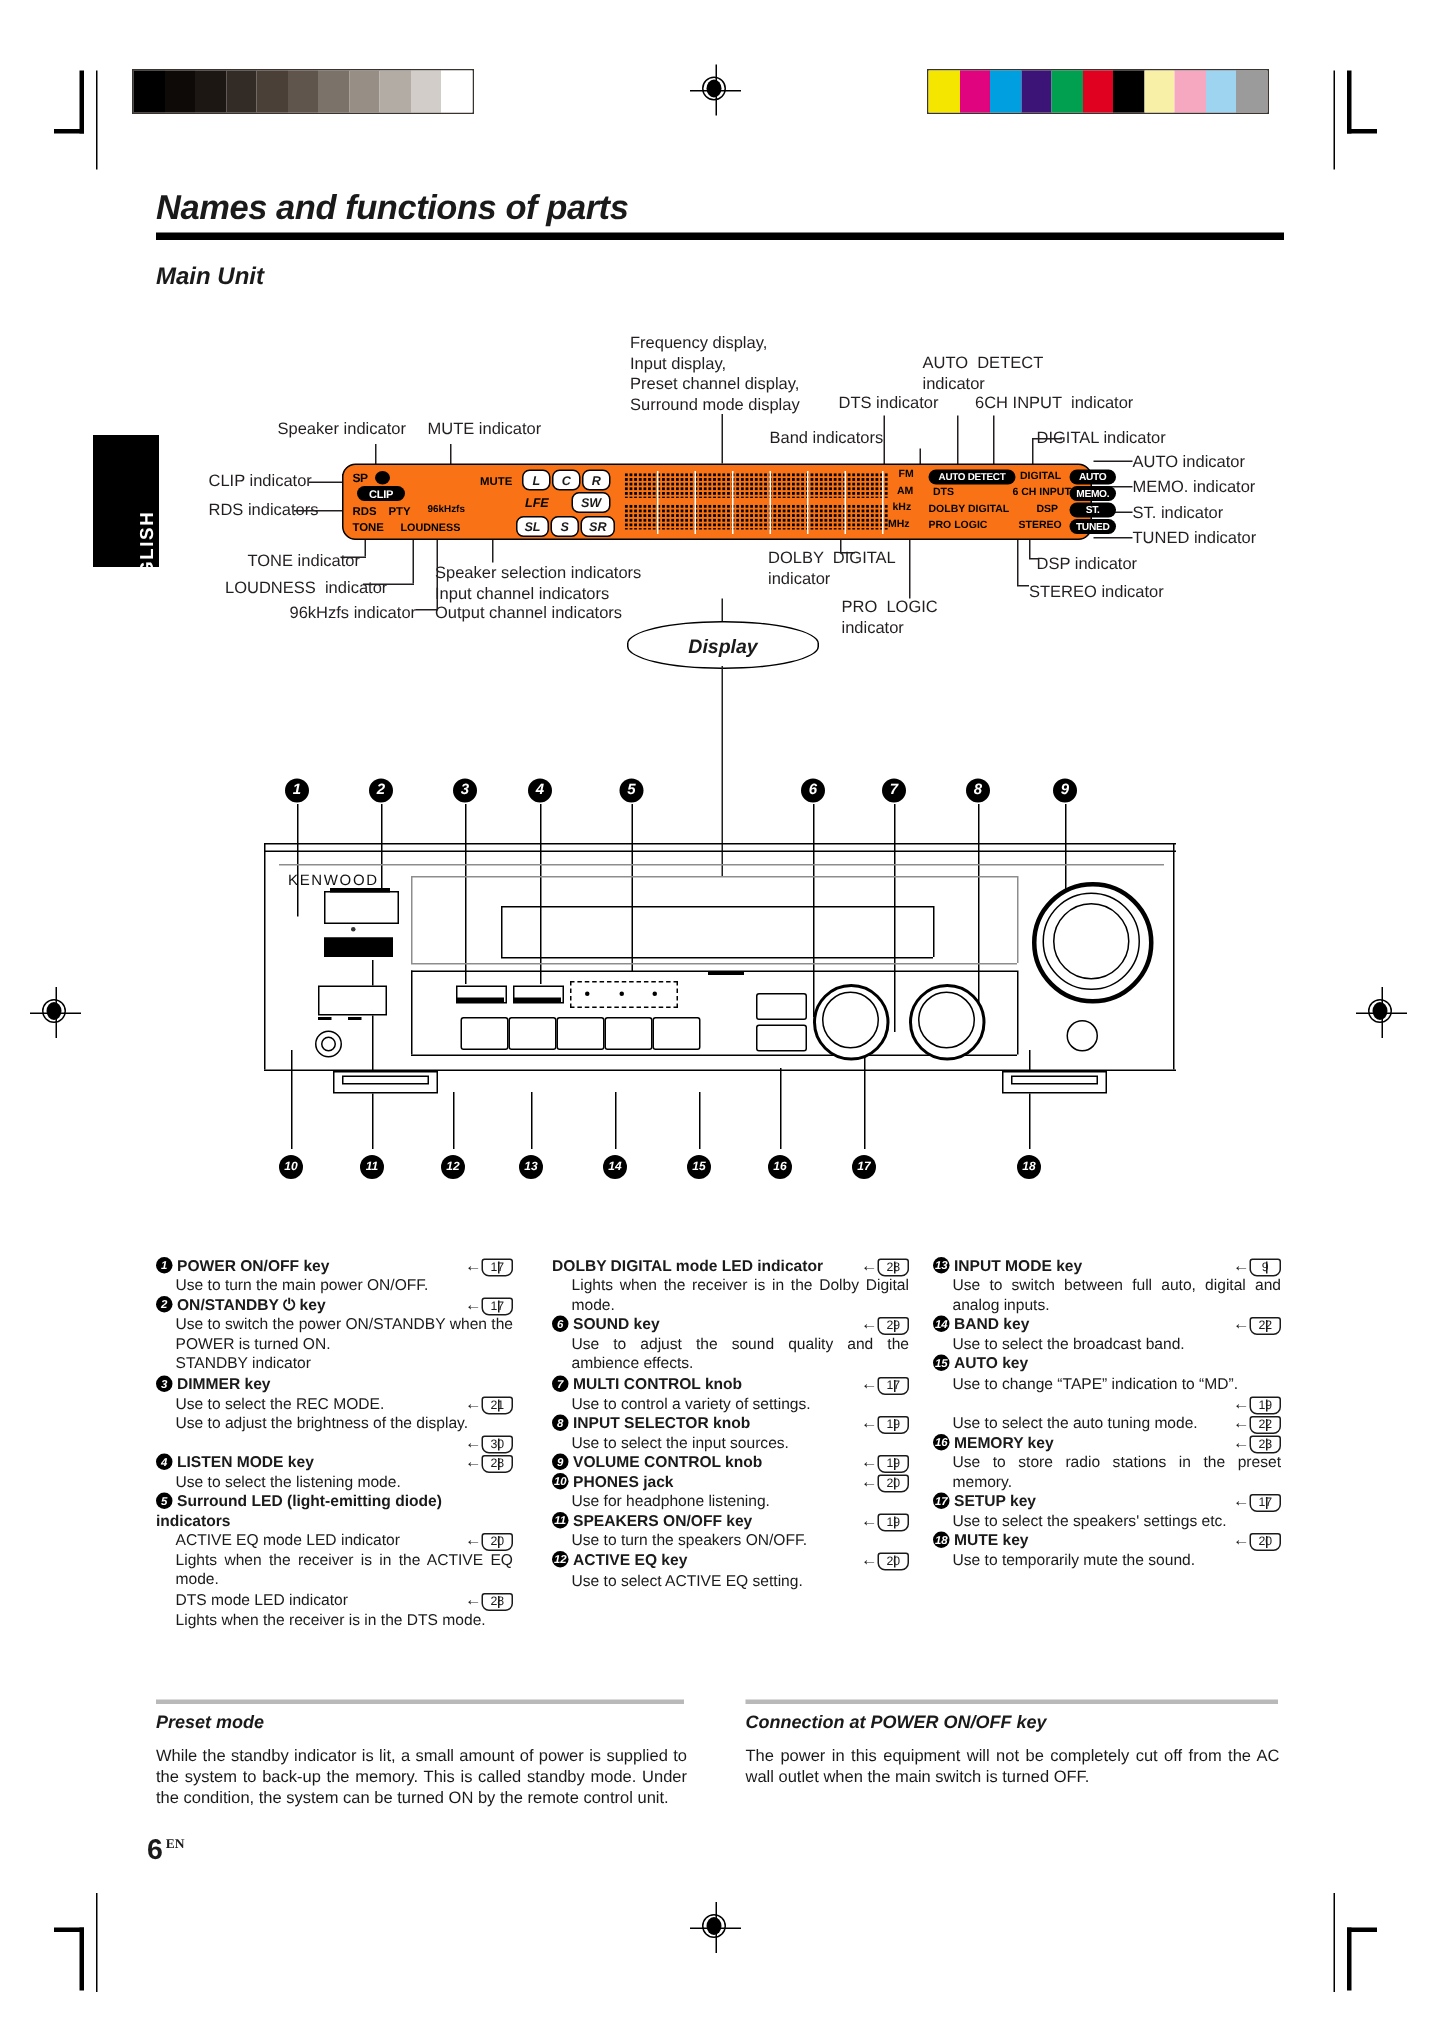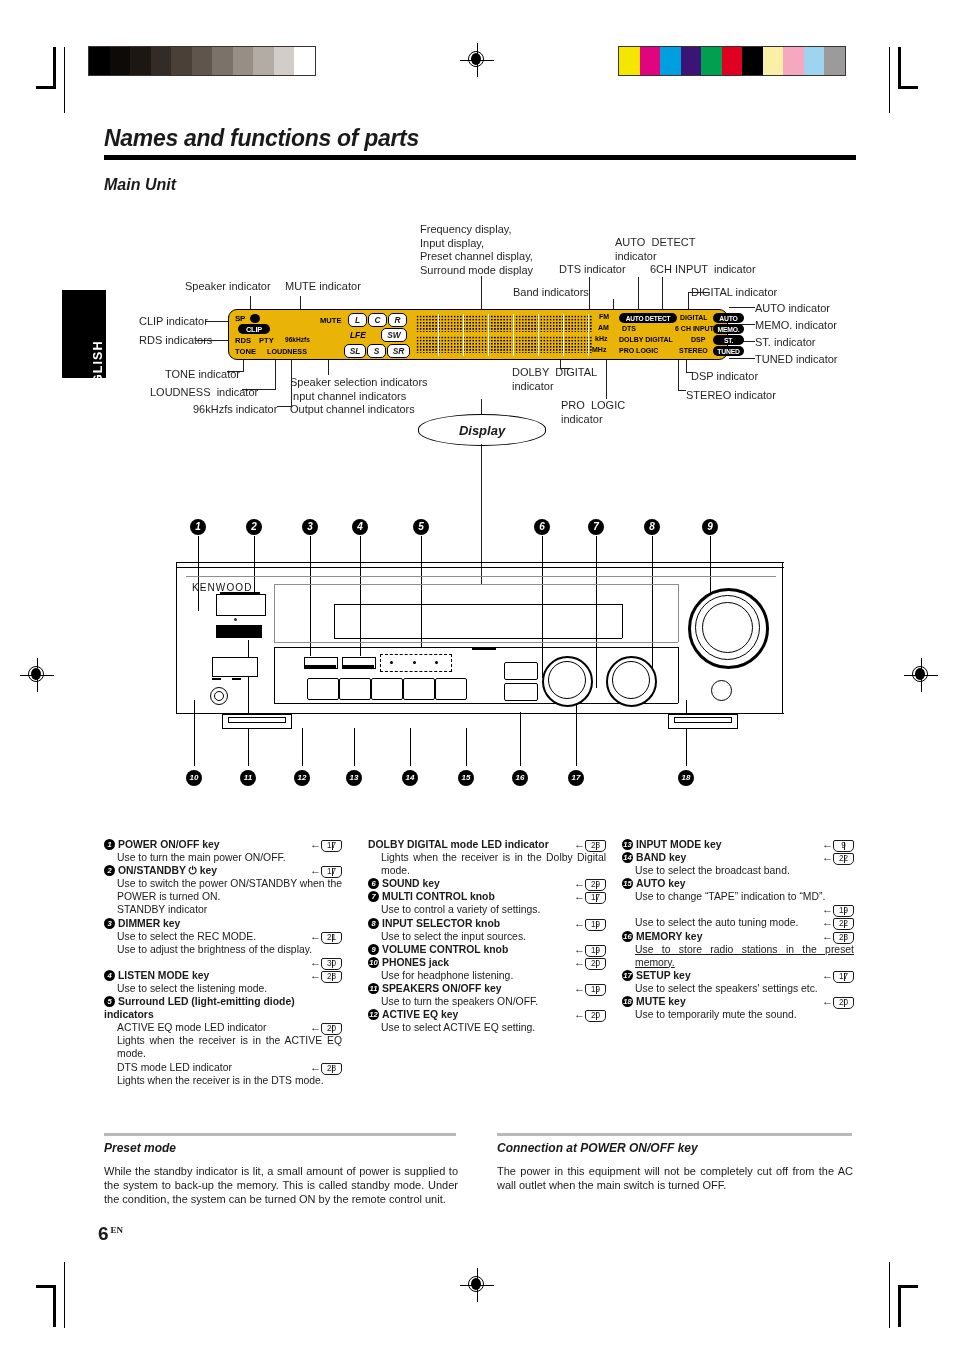--- a/index.html
+++ b/index.html
@@ -36,21 +36,21 @@
   #section-title{left:104px;top:176px;font-style:italic;font-weight:bold;font-size:16px;}
 
   
   .callout{position:absolute;font-size:11px;line-height:13.6px;color:#231f20;white-space:pre;}
   .lead{position:absolute;background:#231f20;}
   .lead.v{width:1px;}
   .lead.h{height:1px;}
 
   
   #lcd{left:228px;top:309px;width:500px;height:51px;
-      border:1.6px solid #000;border-radius:9px;box-sizing:border-box;background:#eab308;}
+      border:1.6px solid #000;border-radius:9px;box-sizing:border-box;background:#f97316;}
   .lcdtxt{position:absolute;font-weight:bold;color:#000;white-space:nowrap;}
   .pill{position:absolute;background:#000;color:#fff;font-weight:bold;
       border-radius:7px;display:flex;align-items:center;justify-content:center;
       letter-spacing:-0.2px;}
   .boxch{position:absolute;border:1.2px solid #000;border-radius:5px;
       display:flex;align-items:center;justify-content:center;
       font-weight:bold;font-style:italic;background:#fff;}
   .dotcell{position:absolute;
       background-image:radial-gradient(circle,#000 40%,transparent 42%);
       background-size:3.1px 3.1px;}
@@ -447,20 +447,21 @@
       <div class="desc indent" style="position: relative;"><span>Lights when the receiver is in the DTS mode.</span></div>
     </div>
   </div>
 <div class="col" id="col2" style="left:368px;top:838px;width:238px;">
     <div class="entry">
       <div class="hdr"><span>DOLBY DIGITAL mode LED indicator</span><span class="pref"><span class="arrow">←</span><span class="pgbox">28</span></span></div>
       <div class="desc indent" style="position: relative;"><span>Lights when the receiver is in the Dolby Digital mode.</span></div>
     </div>
     <div class="entry">
       <div class="hdr"><span class="bullet">6</span><span>SOUND key</span><span class="pref"><span class="arrow">←</span><span class="pgbox">29</span></span></div>
+      <div class="desc indent" style="position: relative;"><span>Use to adjust the sound quality and the ambience effects.</span></div>
     </div>
     <div class="entry">
       <div class="hdr"><span class="bullet">7</span><span>MULTI CONTROL knob</span><span class="pref"><span class="arrow">←</span><span class="pgbox">17</span></span></div>
       <div class="desc indent" style="position: relative;"><span>Use to control a variety of settings.</span></div>
     </div>
     <div class="entry">
       <div class="hdr"><span class="bullet">8</span><span>INPUT SELECTOR knob</span><span class="pref"><span class="arrow">←</span><span class="pgbox">19</span></span></div>
       <div class="desc indent" style="position: relative;"><span>Use to select the input sources.</span></div>
     </div>
     <div class="entry">
@@ -475,36 +476,37 @@
       <div class="desc indent" style="position: relative;"><span>Use to turn the speakers ON/OFF.</span></div>
     </div>
     <div class="entry">
       <div class="hdr"><span class="bullet">12</span><span>ACTIVE EQ key</span><span class="pref"><span class="arrow">←</span><span class="pgbox">20</span></span></div>
       <div class="desc indent" style="position: relative;"><span>Use to select ACTIVE EQ setting.</span></div>
     </div>
   </div>
 <div class="col" id="col3" style="left:622px;top:838px;width:232px;">
     <div class="entry">
       <div class="hdr"><span class="bullet">13</span><span>INPUT MODE key</span><span class="pref"><span class="arrow">←</span><span class="pgbox">9</span></span></div>
+      <div class="desc indent" style="position: relative;"><span>Use to switch between full auto, digital and analog inputs.</span></div>
     </div>
     <div class="entry">
       <div class="hdr"><span class="bullet">14</span><span>BAND key</span><span class="pref"><span class="arrow">←</span><span class="pgbox">22</span></span></div>
       <div class="desc indent" style="position: relative;"><span>Use to select the broadcast band.</span></div>
     </div>
     <div class="entry">
       <div class="hdr"><span class="bullet">15</span><span>AUTO key</span></div>
       <div class="desc indent"><span>Use to change “TAPE” indication to “MD”.</span></div>
       <div class="desc indent" style="position: relative; height: 13px;">
         <span class="pref"><span class="arrow">←</span><span class="pgbox">19</span></span>
       </div>
       <div class="desc indent" style="position: relative;"><span>Use to select the auto tuning mode.</span><span class="pref"><span class="arrow">←</span><span class="pgbox">22</span></span></div>
     </div>
     <div class="entry">
       <div class="hdr"><span class="bullet">16</span><span>MEMORY key</span><span class="pref"><span class="arrow">←</span><span class="pgbox">23</span></span></div>
-      <div class="desc indent" style="position: relative; text-decoration: underline;"><span>Use to store radio stations in the preset memory.</span></div>
+      <div class="desc indent" style="position: relative;"><span>Use to store radio stations in the preset memory.</span></div>
     </div>
     <div class="entry">
       <div class="hdr"><span class="bullet">17</span><span>SETUP key</span><span class="pref"><span class="arrow">←</span><span class="pgbox">17</span></span></div>
       <div class="desc indent" style="position: relative;"><span>Use to select the speakers' settings etc.</span></div>
     </div>
     <div class="entry">
       <div class="hdr"><span class="bullet">18</span><span>MUTE key</span><span class="pref"><span class="arrow">←</span><span class="pgbox">20</span></span></div>
       <div class="desc indent" style="position: relative;"><span>Use to temporarily mute the sound.</span></div>
     </div>
   </div>

